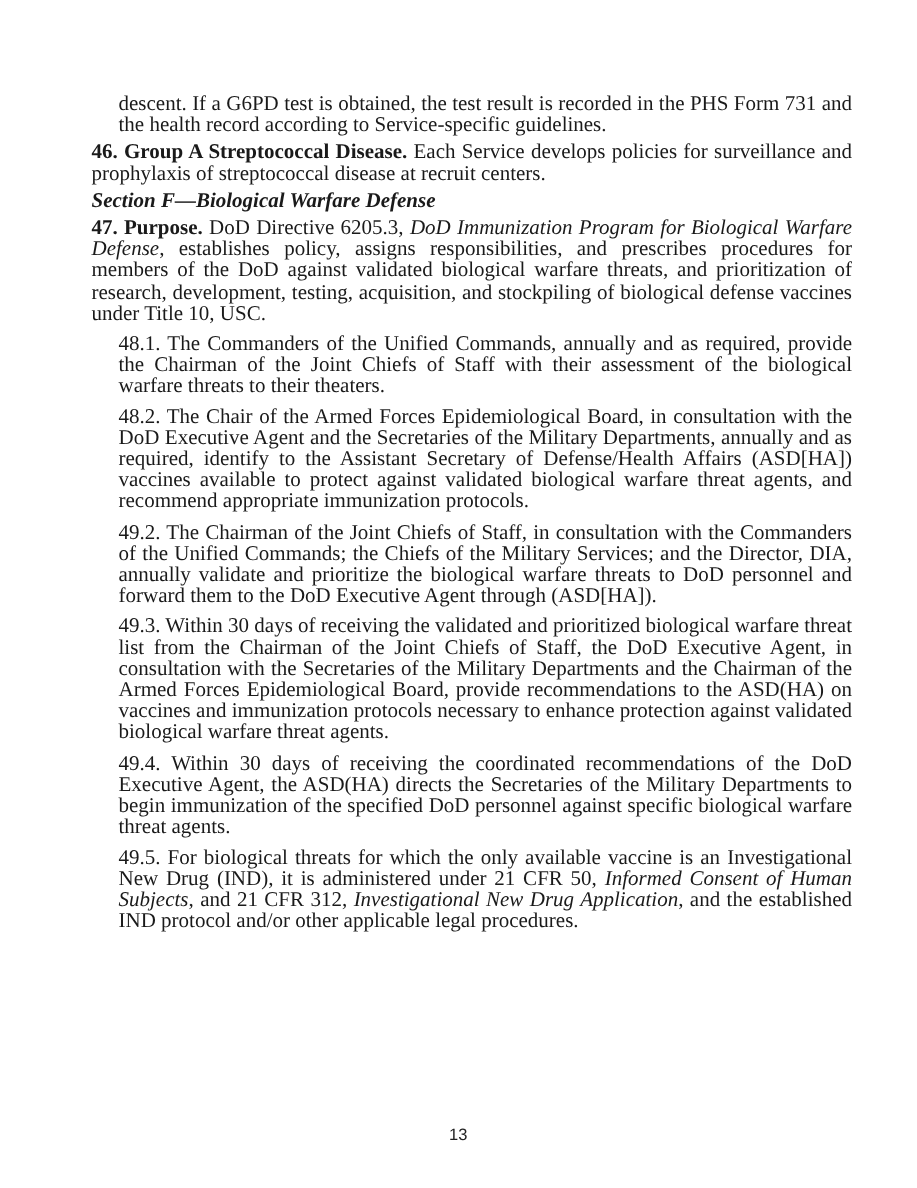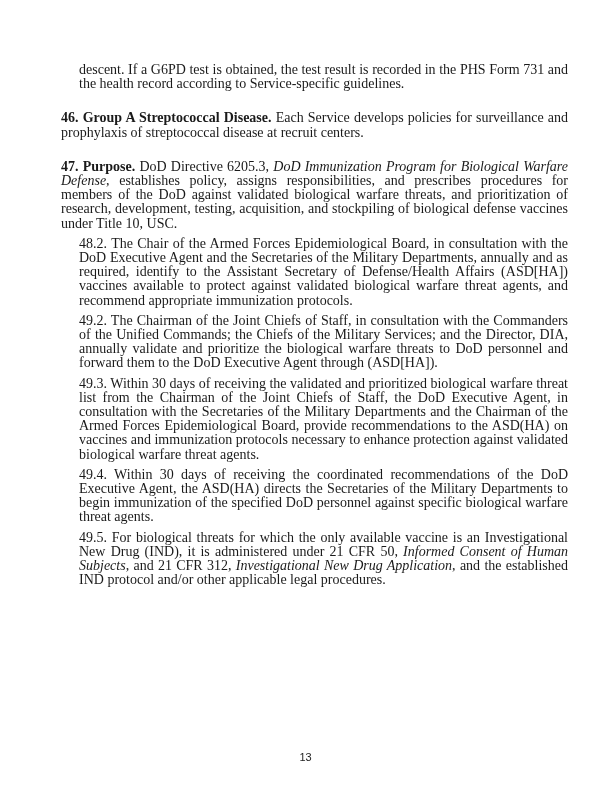--- a/index.html
+++ b/index.html
@@ -6,40 +6,42 @@
   body { width: 611px; height: 792px; position: relative; overflow: hidden; }
   .page {
     position: absolute; left: 61px; top: 63px; width: 507px;
     font-family: "Liberation Serif", "DejaVu Serif", serif;
     font-size: 14px; line-height: 14.2px; color: #1a1a1a;
     text-align: justify;
   }
   p { margin: 0; }
   .indent { padding-left: 18px; }
   .gap-s { margin-top: 6px; }
-  .gap-l { margin-top: 20px; }
+  .gap-l { margin-top: 4px; }
   .b { font-weight: bold; }
   .i { font-style: italic; }
   .section-title { font-weight: bold; font-style: italic; }
   .page-number {
     position: absolute; left: 0; width: 611px; top: 751px; text-align: center;
     font-family: "Liberation Sans", "DejaVu Sans", sans-serif; font-size: 11px; color: #222;
   }
 </style>
 </head>
 <body>
 
 <div class="page">
   <p class="indent">descent.  If a G6PD test is obtained, the test result is recorded in the PHS Form 731 and the health record according to Service-specific guidelines.</p>
 
   <p class="gap-l"><span class="b">46.  Group A Streptococcal Disease.</span><span> Each Service develops policies for surveillance and prophylaxis of streptococcal disease at recruit centers.</span></p>
 
+  <p class="gap-l section-title">Section F—Biological Warfare Defense</p>
 
   <p class="gap-l"><span class="b">47.  Purpose.</span><span> DoD Directive 6205.3, </span><span class="i">DoD Immunization Program for Biological Warfare Defense</span><span>, establishes policy, assigns responsibilities, and prescribes procedures for members of the DoD against validated biological warfare threats, and prioritization of research, development, testing, acquisition, and stockpiling of biological defense vaccines under Title 10, USC.</span></p>
 
+  <p class="gap-s indent">48.1.  The Commanders of the Unified Commands, annually and as required, provide the Chairman of the Joint Chiefs of Staff with their assessment of the biological warfare threats to their theaters.</p>
   <p class="gap-s indent">48.2.  The Chair of the Armed Forces Epidemiological Board, in consultation with the DoD Executive Agent and the Secretaries of the Military Departments, annually and as required, identify to the Assistant Secretary of Defense/Health Affairs (ASD[HA]) vaccines available to protect against validated biological warfare threat agents, and recommend appropriate immunization protocols.</p>
 
   <p class="gap-s indent">49.2.  The Chairman of the Joint Chiefs of Staff, in consultation with the Commanders of the Unified Commands; the Chiefs of the Military Services; and the Director, DIA, annually validate and prioritize the biological warfare threats to DoD personnel and forward them to the DoD Executive Agent through (ASD[HA]).</p>
   <p class="gap-s indent">49.3.  Within 30 days of receiving the validated and prioritized biological warfare threat list from the Chairman of the Joint Chiefs of Staff, the DoD Executive Agent, in consultation with the Secretaries of the Military Departments and the Chairman of the Armed Forces Epidemiological Board, provide recommendations to the ASD(HA) on vaccines and immunization protocols necessary to enhance protection against validated biological warfare threat agents.</p>
   <p class="gap-s indent">49.4.  Within 30 days of receiving the coordinated recommendations of the DoD Executive Agent, the ASD(HA) directs the Secretaries of the Military Departments to begin immunization of the specified DoD personnel against specific biological warfare threat agents.</p>
   <p class="gap-s indent"><span>49.5.  For biological threats for which the only available vaccine is an Investigational New Drug (IND), it is administered under 21 CFR 50, </span><span class="i">Informed Consent of Human Subjects</span><span>, and 21 CFR 312, </span><span class="i">Investigational New Drug Application</span><span>, and the established IND protocol and/or other applicable legal procedures.</span></p>
 </div>
 
 <div class="page-number">13</div>
 

